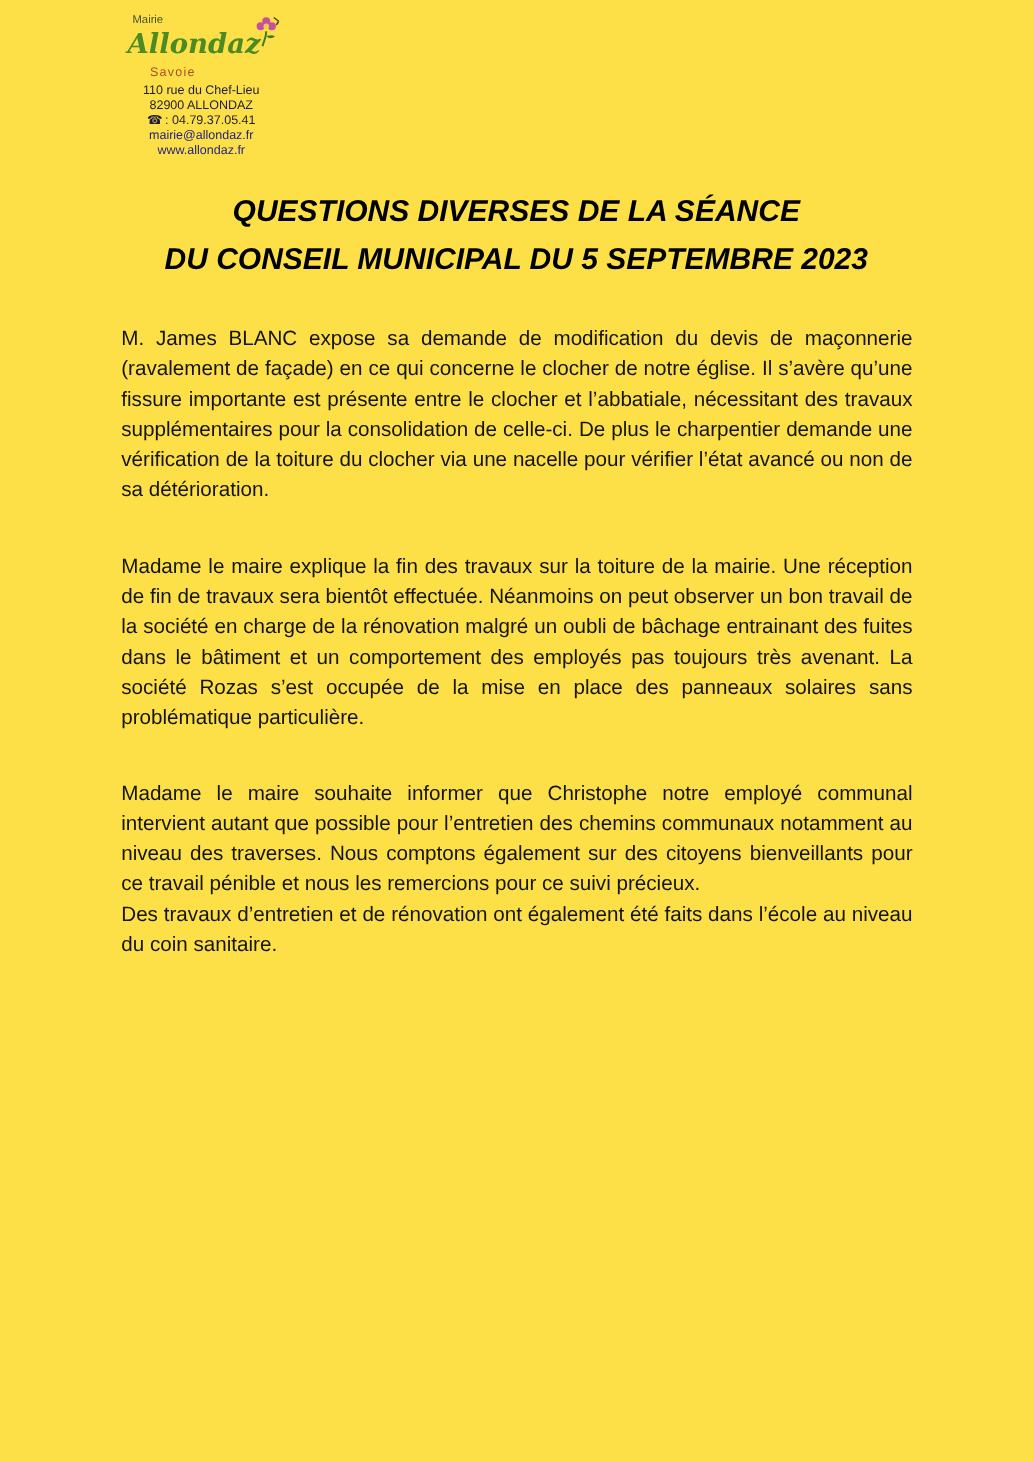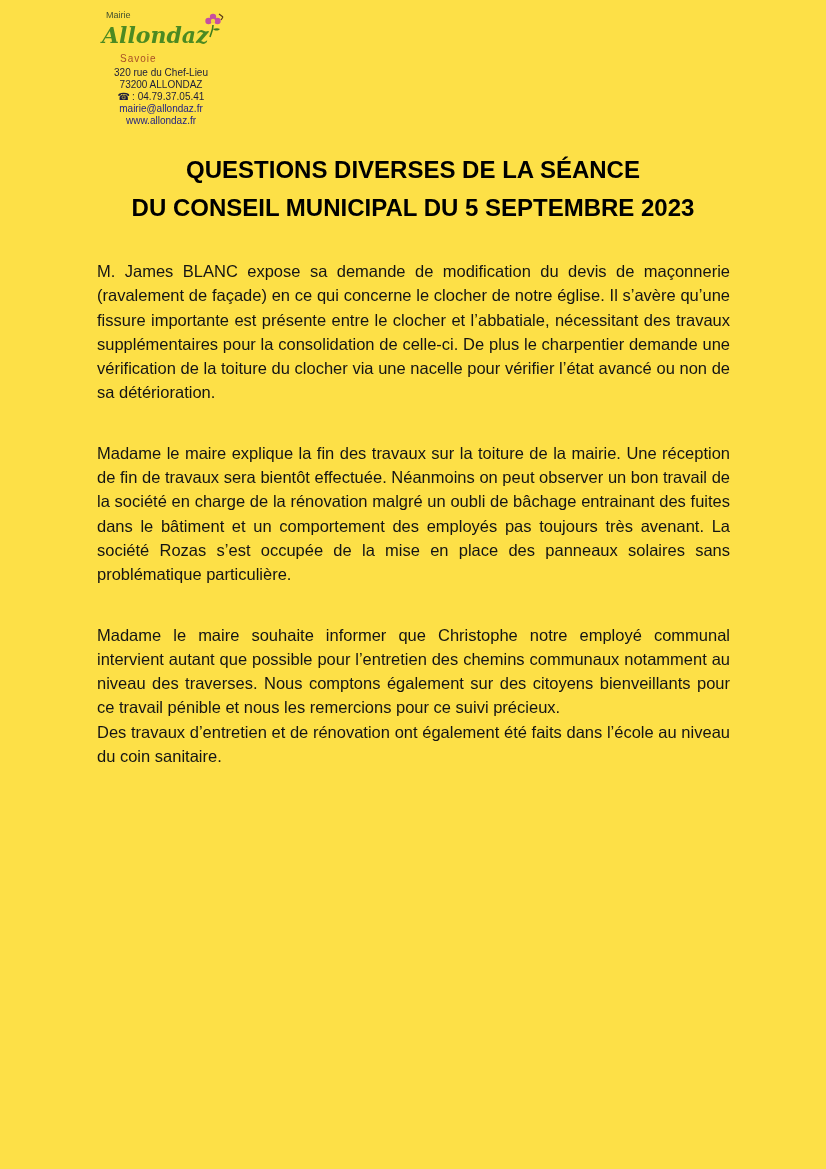--- a/index.html
+++ b/index.html
@@ -77,20 +77,21 @@
   .title {
     position: absolute;
     top: 151px;
     left: 0;
     width: 100%;
     text-align: center;
     font-size: 24px;
     font-weight: 700;
     line-height: 38px;
     color: #000000;
+    font-style: italic;
   }
 
   
   .body-text {
     position: absolute;
     top: 259px;
     left: 97px;
     width: 633px;
     font-size: 16.5px;
     line-height: 24.3px;
@@ -116,22 +117,22 @@
           <circle cx="11" cy="5" r="3.2" fill="#c74fa0"></circle>
           <circle cx="6.5" cy="9" r="3.2" fill="#c74fa0"></circle>
           <circle cx="15.5" cy="9" r="3.2" fill="#c74fa0"></circle>
           <circle cx="11" cy="9" r="2.2" fill="#f2d23a"></circle>
           <path d="M17 2 L21 5 M21 5 L19 8" stroke="#5a3b16" fill="none" stroke-width="1.2"></path>
         </svg>
       </span>
       <span class="logo-region">Savoie</span>
     </div>
     <div class="address">
-      <div class="line">320 rue du Chef-Lieu</div>
-      <div class="line">73200 ALLONDAZ</div>
+      <div class="line">110 rue du Chef-Lieu</div>
+      <div class="line">82900 ALLONDAZ</div>
       <div class="line"><span class="phone-icon">☎</span><span>: 04.79.37.05.41</span></div>
       <div class="line link">mairie@allondaz.fr</div>
       <div class="line link">www.allondaz.fr</div>
     </div>
   </header>
 
   <h1 class="title">
     <span>QUESTIONS DIVERSES DE LA SÉANCE</span><br>
     <span>DU CONSEIL MUNICIPAL DU 5 SEPTEMBRE 2023</span>
   </h1>

